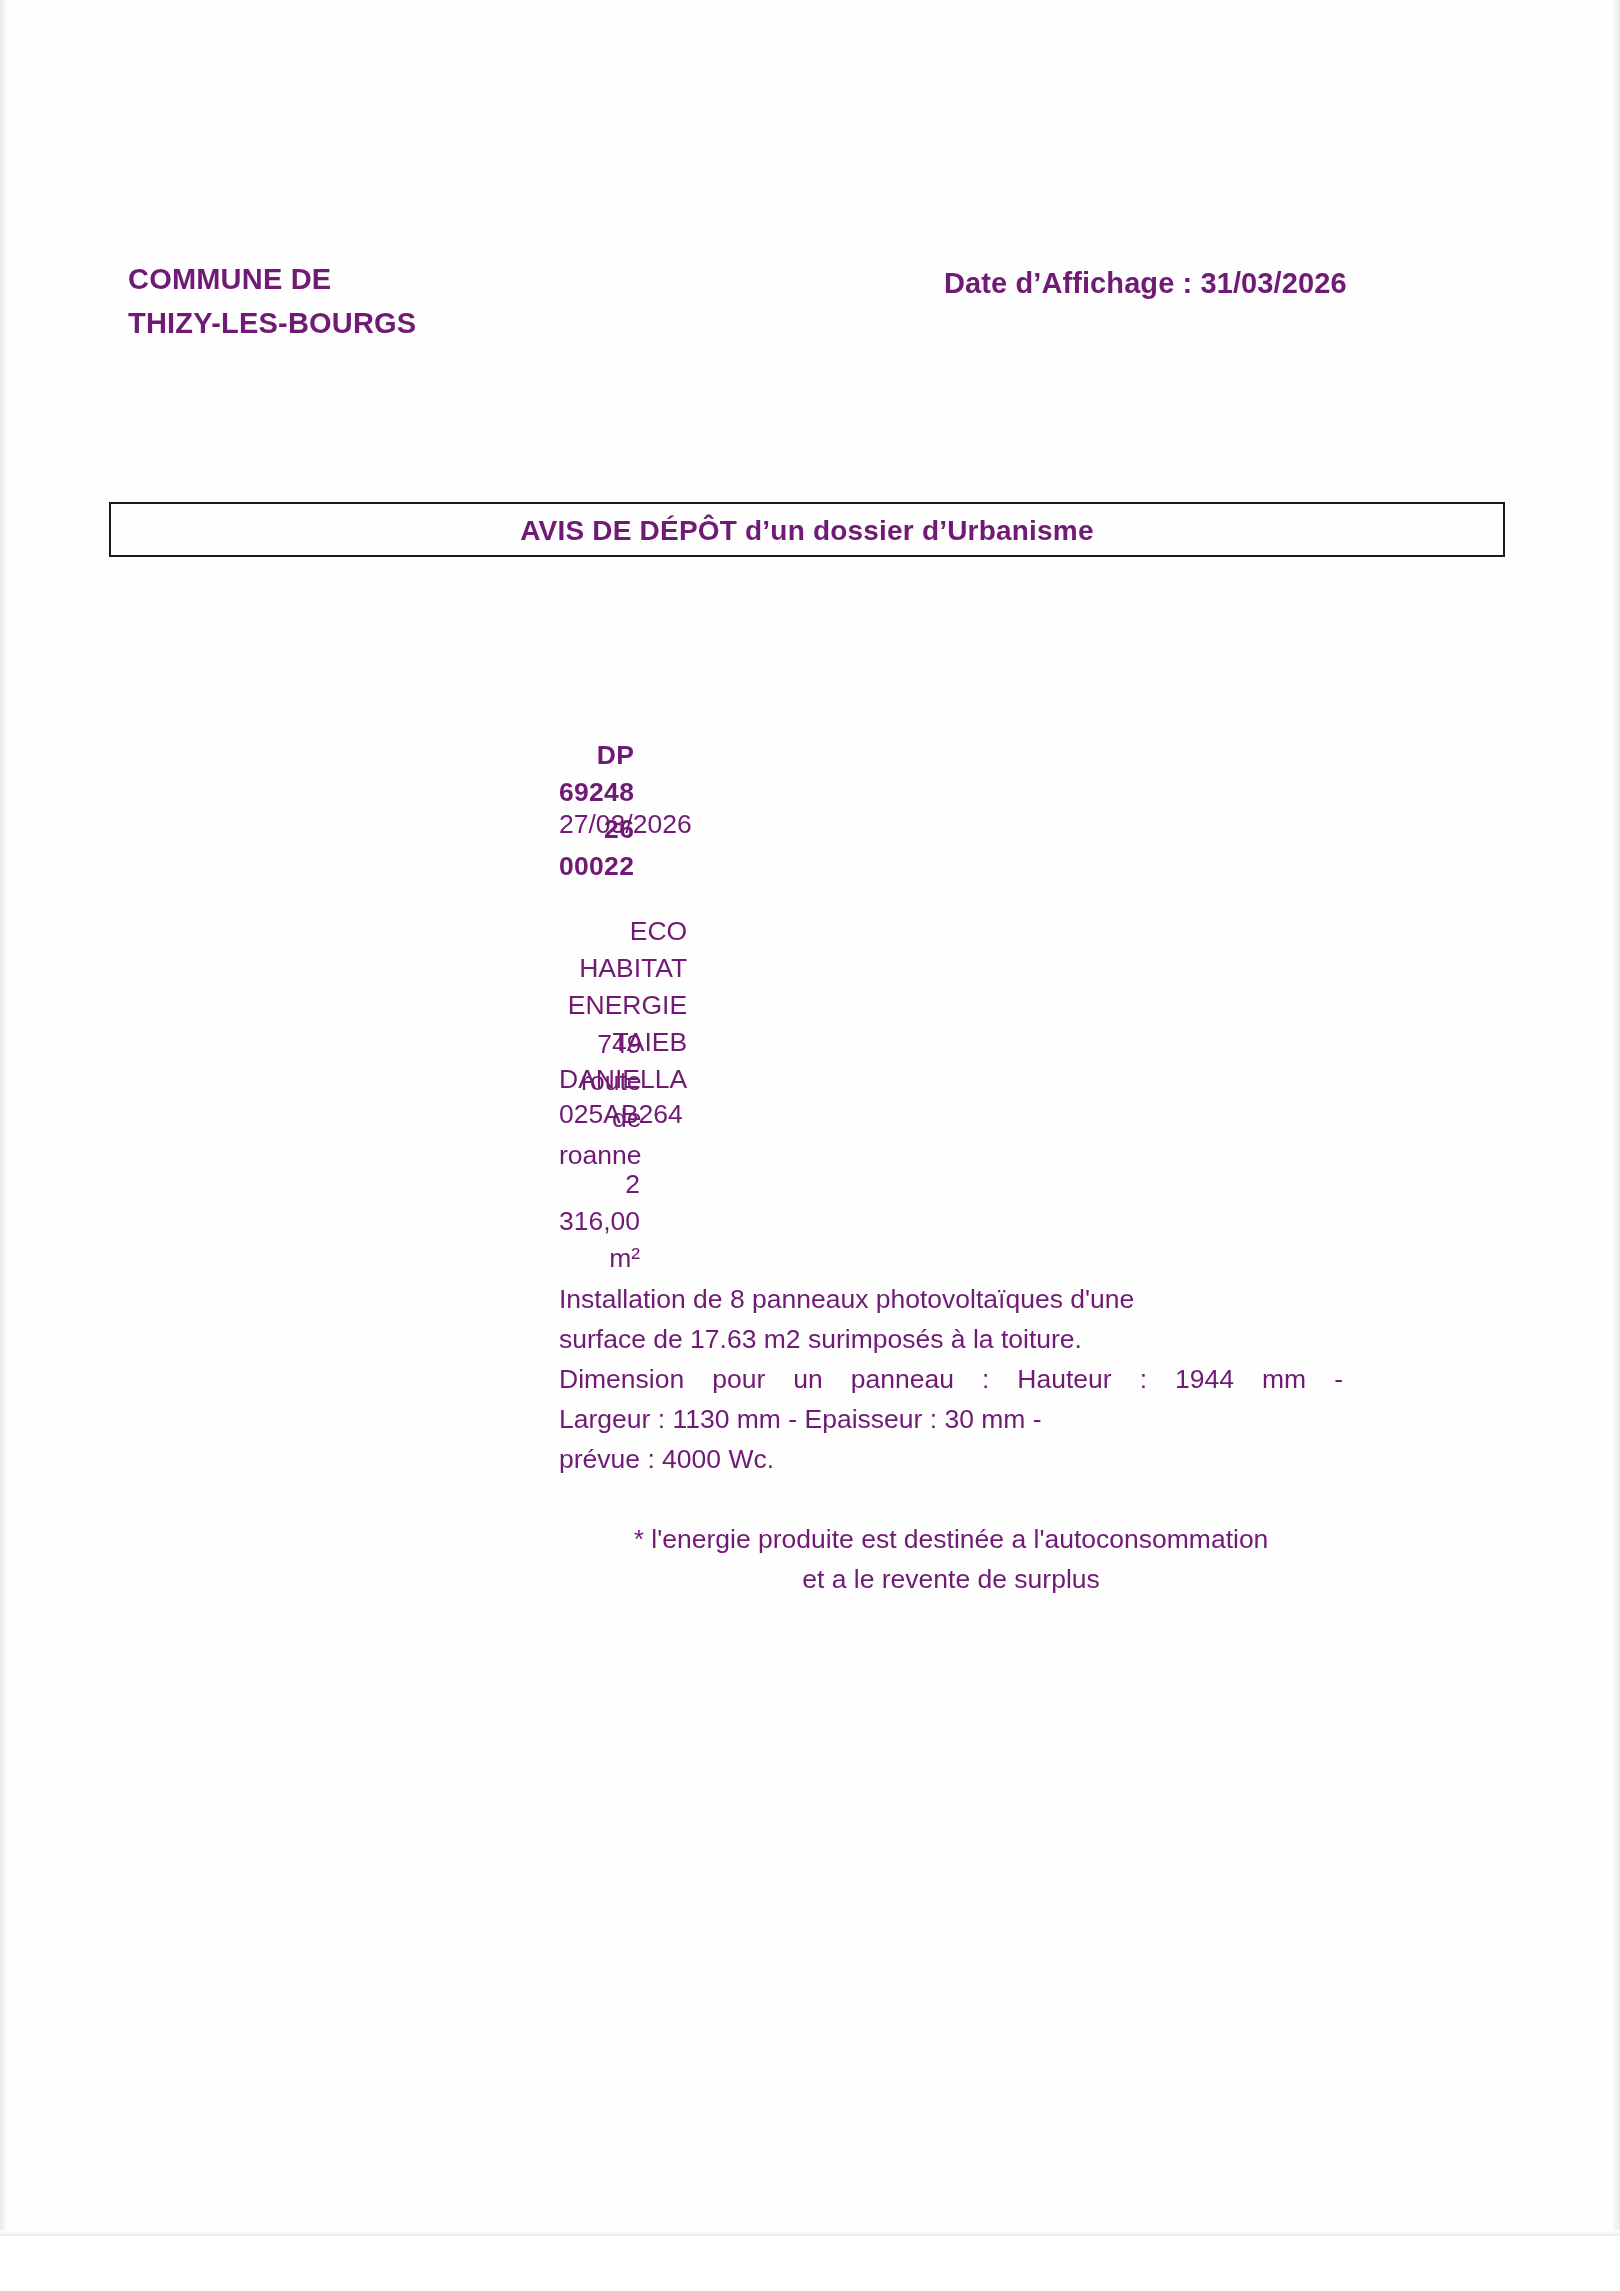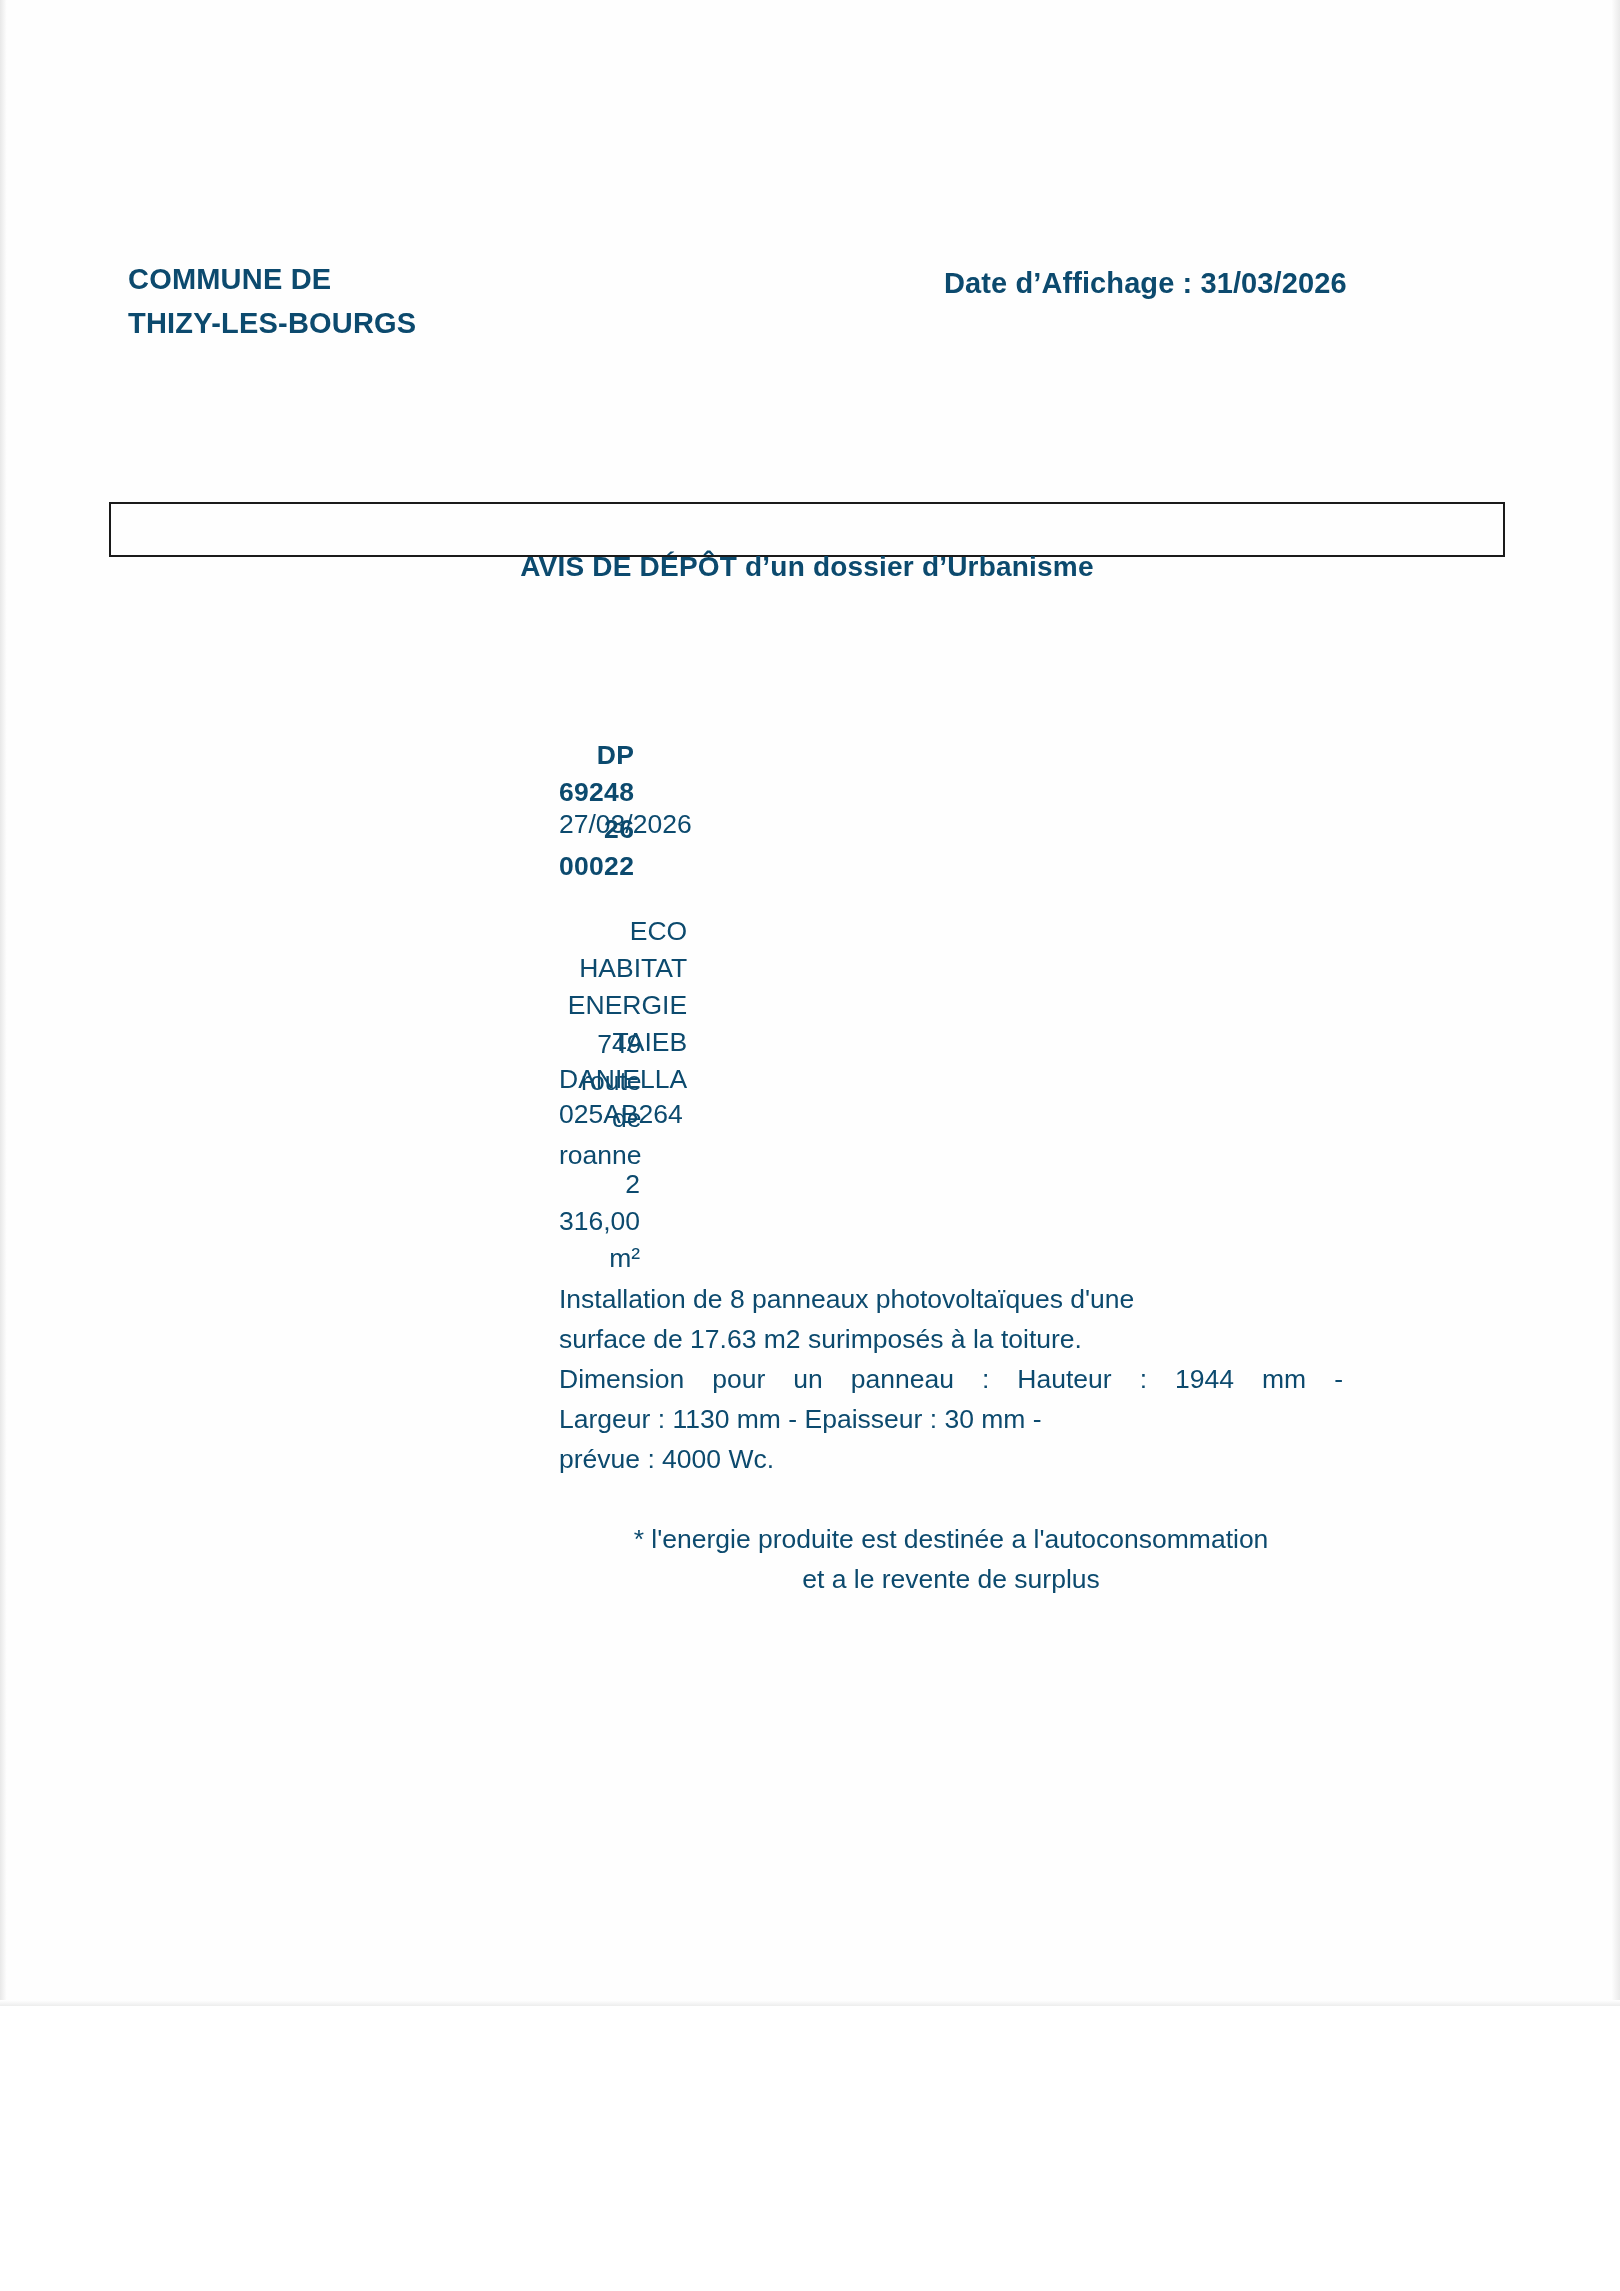--- a/index.html
+++ b/index.html
@@ -3,24 +3,24 @@
 <meta charset="utf-8">
 <style>
   html, body {
     margin: 0;
     padding: 0;
     background: #ffffff;
   }
   .page {
     position: relative;
     width: 1620px;
-    height: 2006px;
+    height: 2236px;
     background: #fefefe;
     font-family: "Liberation Sans", sans-serif;
-    color: #0c4a6e;
+    color: #701a75;
     overflow: hidden;
   }
 
   
   .scan-edge-left {
     position: absolute;
     left: 0; top: 0;
     width: 6.9px; height: 2292px;
     background: linear-gradient(to right, #e8e8e8, #ffffff);
   }
@@ -72,21 +72,20 @@
     left: 109px;
     top: 508px;
     width: 1396px;
     height: 45px;
     display: flex;
     align-items: center;
     justify-content: center;
     font-size: 28px;
     font-weight: bold;
     letter-spacing: 0.2px;
-    margin-top: 36px;
   }
 
   
   .intro {
     position: absolute;
     left: 139px;
     top: 617px;
     width: 1351px;
     font-size: 26.5px;
     line-height: 40px;

